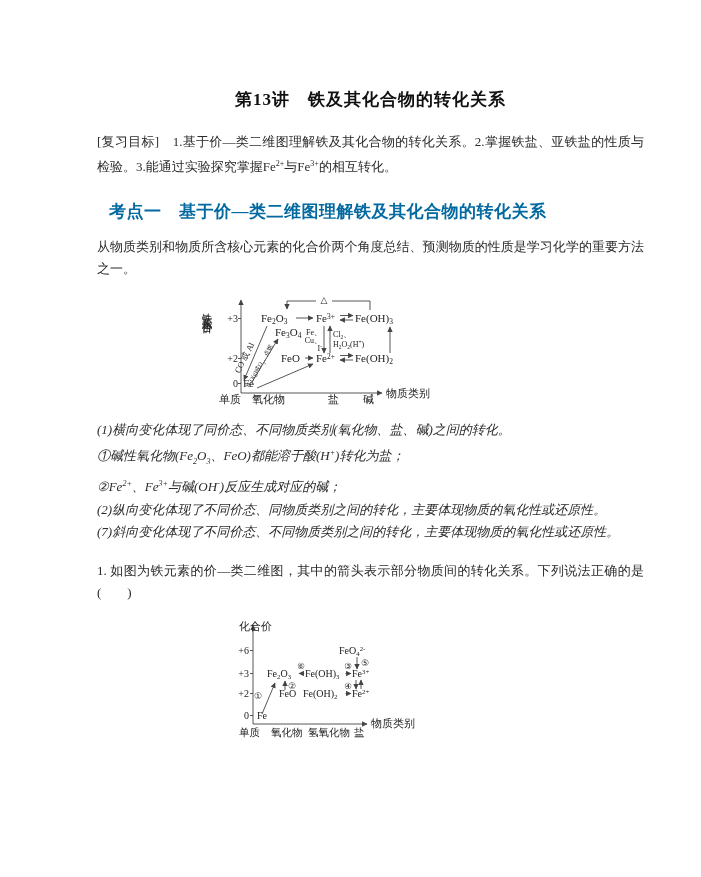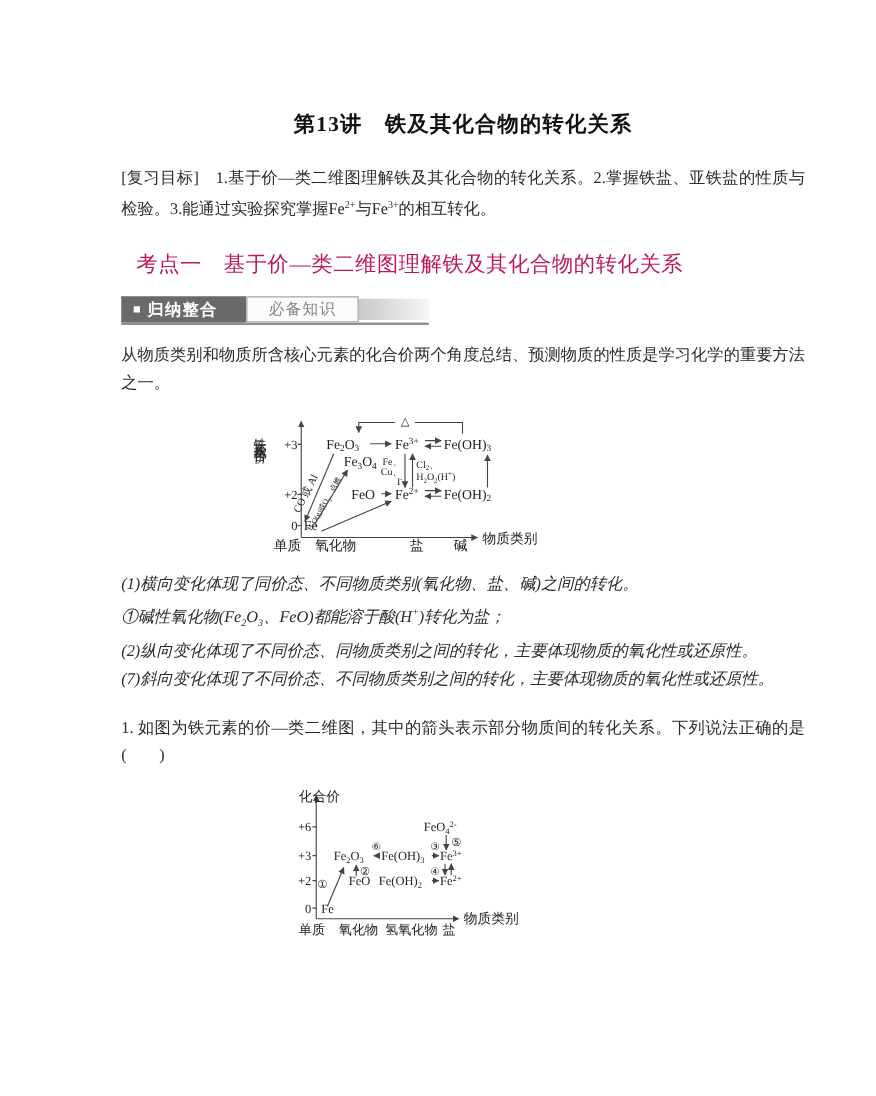--- a/index.html
+++ b/index.html
@@ -25,22 +25,22 @@
   .objectives{
     margin-top:20px;
     font-size:13px;
     line-height:22px;
     text-align:justify;
   }
   .section-title{
     margin-top:22px;
     margin-left:12px;
     font-size:17px;
-    font-weight:normal;
-    color:#be185d;
+    font-weight:bold;
+    color:#0369a1;
     letter-spacing:0.5px;
   }
   .banner{
     position:relative;
     margin-top:14px;
     width:246px;height:21px;
     border-bottom:2px solid #8f8f8f;
   }
   .banner .strip{
     position:absolute;left:190px;right:0;top:2px;bottom:2px;
@@ -84,30 +84,20 @@
 <body>
 
 <div class="page">
 
   <h1 class="title">第13讲　铁及其化合物的转化关系</h1>
 
   <p class="objectives">[复习目标]　1.基于价—类二维图理解铁及其化合物的转化关系。2.掌握铁盐、亚铁盐的性质与检验。3.能通过实验探究掌握Fe<sup>2+</sup>与Fe<sup>3+</sup>的相互转化。</p>
 
   <div class="section-title">考点一　基于价—类二维图理解铁及其化合物的转化关系</div>
 
-  <div class="banner">
-    <div class="strip"></div>
-    <div class="tab-dark">
-      <span class="bullet"></span>
-      <span>归纳整合</span>
-    </div>
-    <div class="tab-light">
-      <span>必备知识</span>
-    </div>
-  </div>
 
   <p class="para">从物质类别和物质所含核心元素的化合价两个角度总结、预测物质的性质是学习化学的重要方法之一。</p>
 
   <svg class="diagram1" width="262" height="118" viewBox="0 0 262 118">
     <defs>
       <marker id="m1" markerWidth="7" markerHeight="7" refX="5.5" refY="3" orient="auto">
         <path d="M0,0 L6,3 L0,6 Z" fill="#444"></path>
       </marker>
     </defs>
     <g>
@@ -162,20 +152,21 @@
     <text x="22" y="110" font-size="11">单质</text>
     <text x="55" y="110" font-size="11">氧化物</text>
     <text x="131" y="110" font-size="11">盐</text>
     <text x="166" y="110" font-size="11">碱</text>
     <text x="189" y="104" font-size="11">物质类别</text>
   </svg>
 
   <div class="points">
     <div>(1)横向变化体现了同价态、不同物质类别(氧化物、盐、碱)之间的转化。</div>
     <div>①碱性氧化物(Fe<sub>2</sub>O<sub>3</sub>、FeO)都能溶于酸(H<sup>+</sup>)转化为盐；</div>
+    <div>②Fe<sup>2+</sup>、Fe<sup>3+</sup>与碱(OH<sup>-</sup>)反应生成对应的碱；</div>
     <div>(2)纵向变化体现了不同价态、同物质类别之间的转化，主要体现物质的氧化性或还原性。</div>
     <div>(7)斜向变化体现了不同价态、不同物质类别之间的转化，主要体现物质的氧化性或还原性。</div>
   </div>
 
 
   <p class="question">1. 如图为铁元素的价—类二维图，其中的箭头表示部分物质间的转化关系。下列说法正确的是(　　)</p>
 
   <svg class="diagram2" width="215" height="124" viewBox="0 0 215 124">
     <defs>
       <marker id="m2" markerWidth="7" markerHeight="7" refX="5.5" refY="3" orient="auto">

